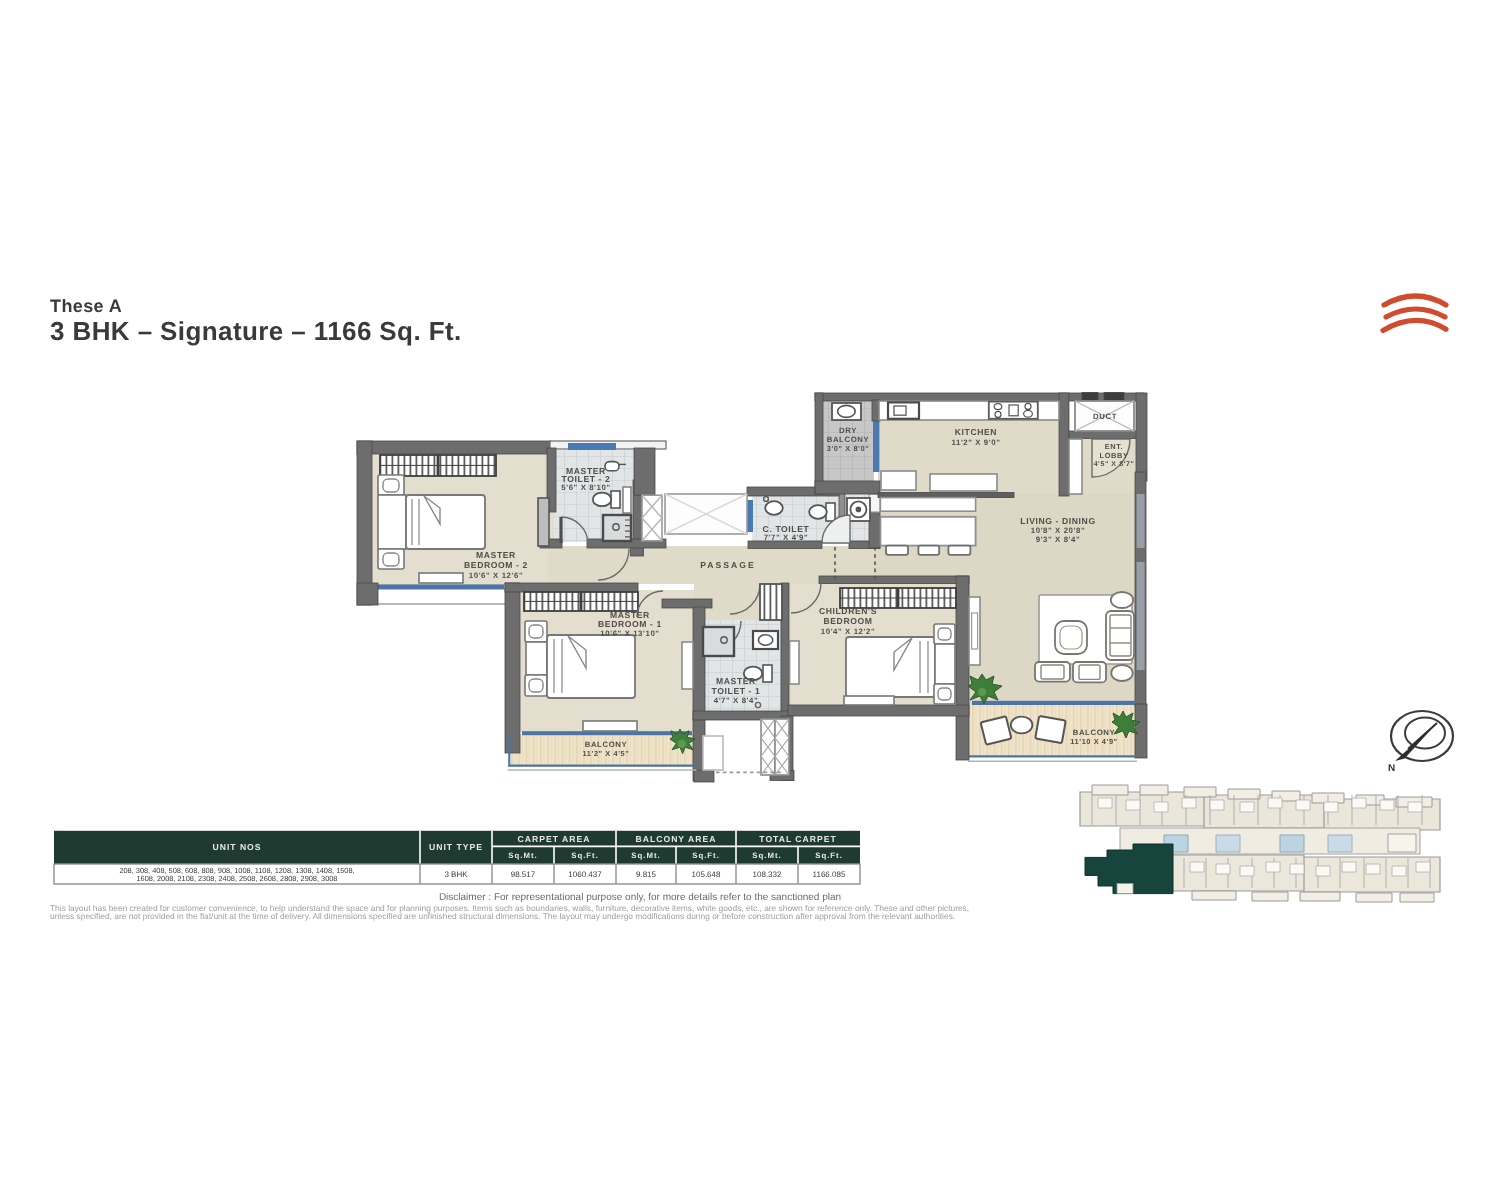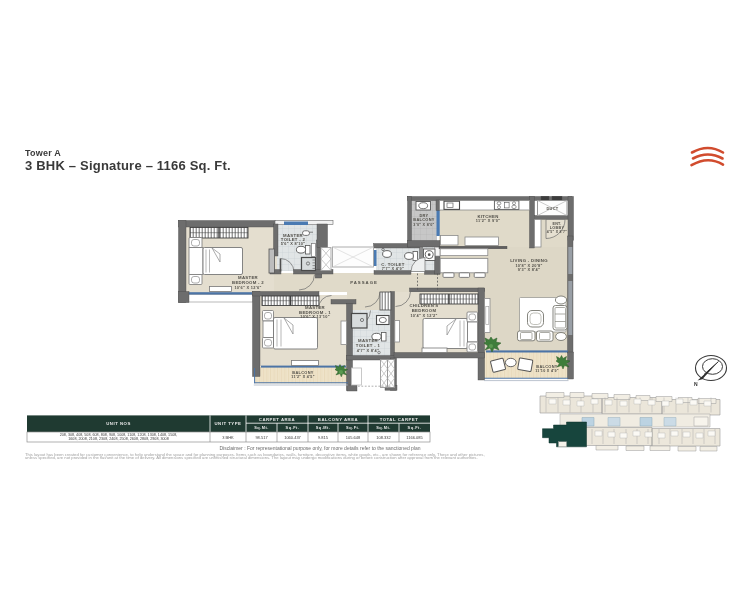--- a/index.html
+++ b/index.html
@@ -4,21 +4,21 @@
 <style>
   html,body{margin:0;padding:0;background:#fff;}
   #page{position:relative;width:750px;height:600px;background:#fff;overflow:hidden;font-family:"Liberation Sans",sans-serif;}
   .title1{position:absolute;left:25px;top:148px;font-size:9px;font-weight:bold;color:#3a3a3a;letter-spacing:.2px;}
   .title2{position:absolute;left:25px;top:158px;font-size:13px;font-weight:bold;color:#3a3a3a;letter-spacing:.2px;}
 </style>
 </head>
 <body>
 <div id="page">
 
-  <div class="title1">Tower A</div>
+  <div class="title1">These A</div>
 
   <div class="title2">3 BHK – Signature – 1166 Sq. Ft.</div>
   <svg id="plan" width="750" height="600" viewBox="0 0 750 600" style="position:absolute;left:0;top:0;" xmlns="http://www.w3.org/2000/svg">
   <defs>
     <pattern id="hatchV" width="3" height="10" patternUnits="userSpaceOnUse">
       <rect width="3" height="10" fill="#ffffff"></rect>
       <line x1="1.2" y1="0" x2="1.2" y2="10" stroke="#5c5c5c" stroke-width="0.9"></line>
     </pattern>
     <pattern id="tile" width="6" height="6" patternUnits="userSpaceOnUse">
       <rect width="6" height="6" fill="#e1e5e6"></rect>

